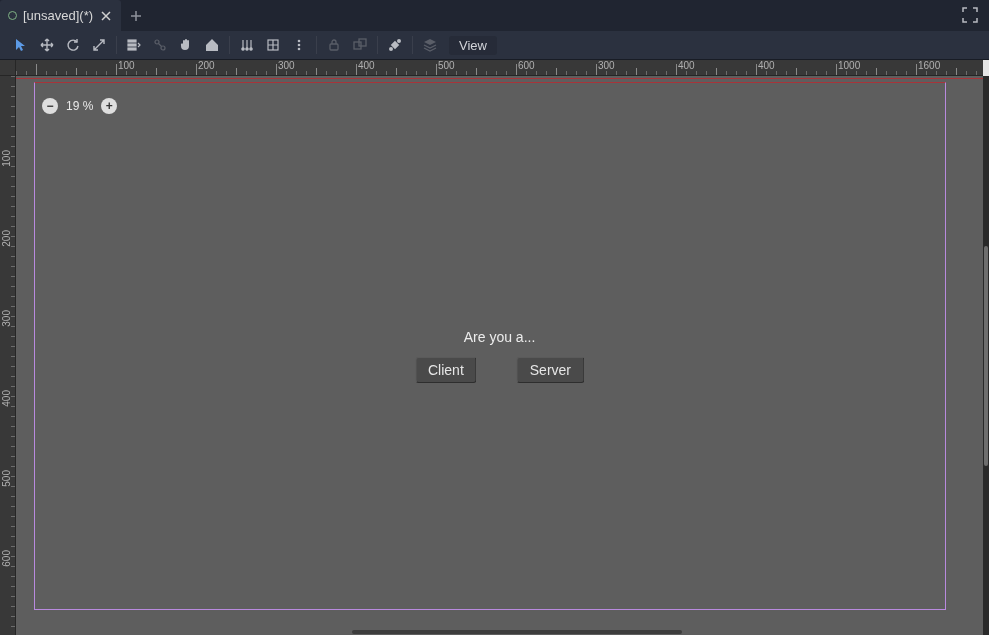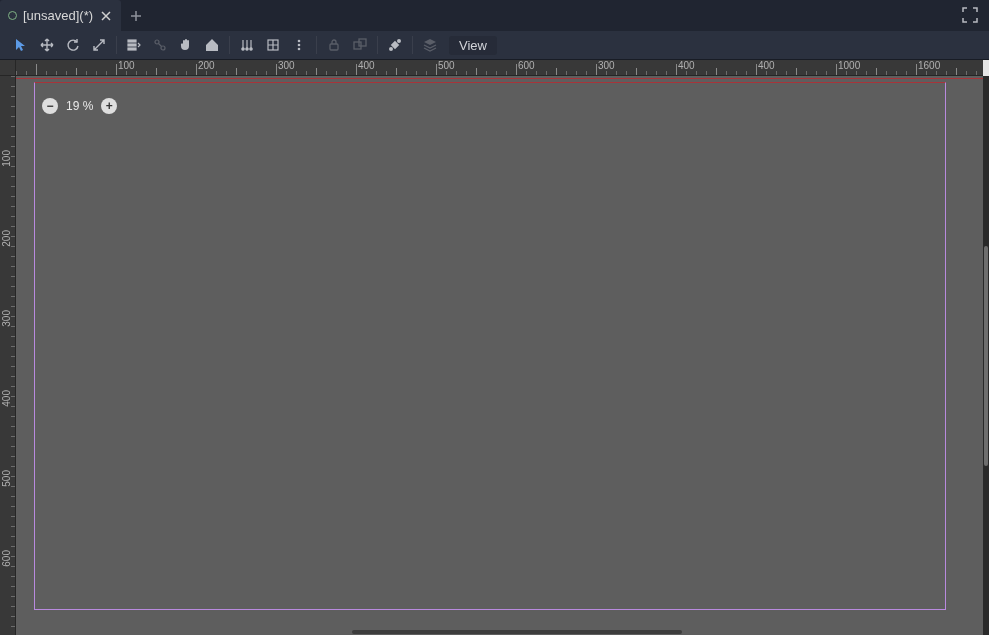--- a/index.html
+++ b/index.html
@@ -367,20 +367,25 @@
     <div class="ruler-spotH"></div>
     <div class="bounds"></div>
 
     <div class="zoom-bar">
       <div class="zoom-btn">−</div>
       <span>19 %</span>
       <div class="zoom-btn">+</div>
     </div>
 
     <div class="center-content">
+      <div class="prompt">Are you a...</div>
+      <div class="btn-row">
+        <button class="ui-btn">Client</button>
+        <button class="ui-btn">Server</button>
+      </div>
     </div>
     <div class="hscroll">
         <div class="hscroll-thumb"></div>
       </div>
   </div>
   <div class="vscroll">
       <div class="vscroll-thumb"></div>
     </div>
 </div>
 

